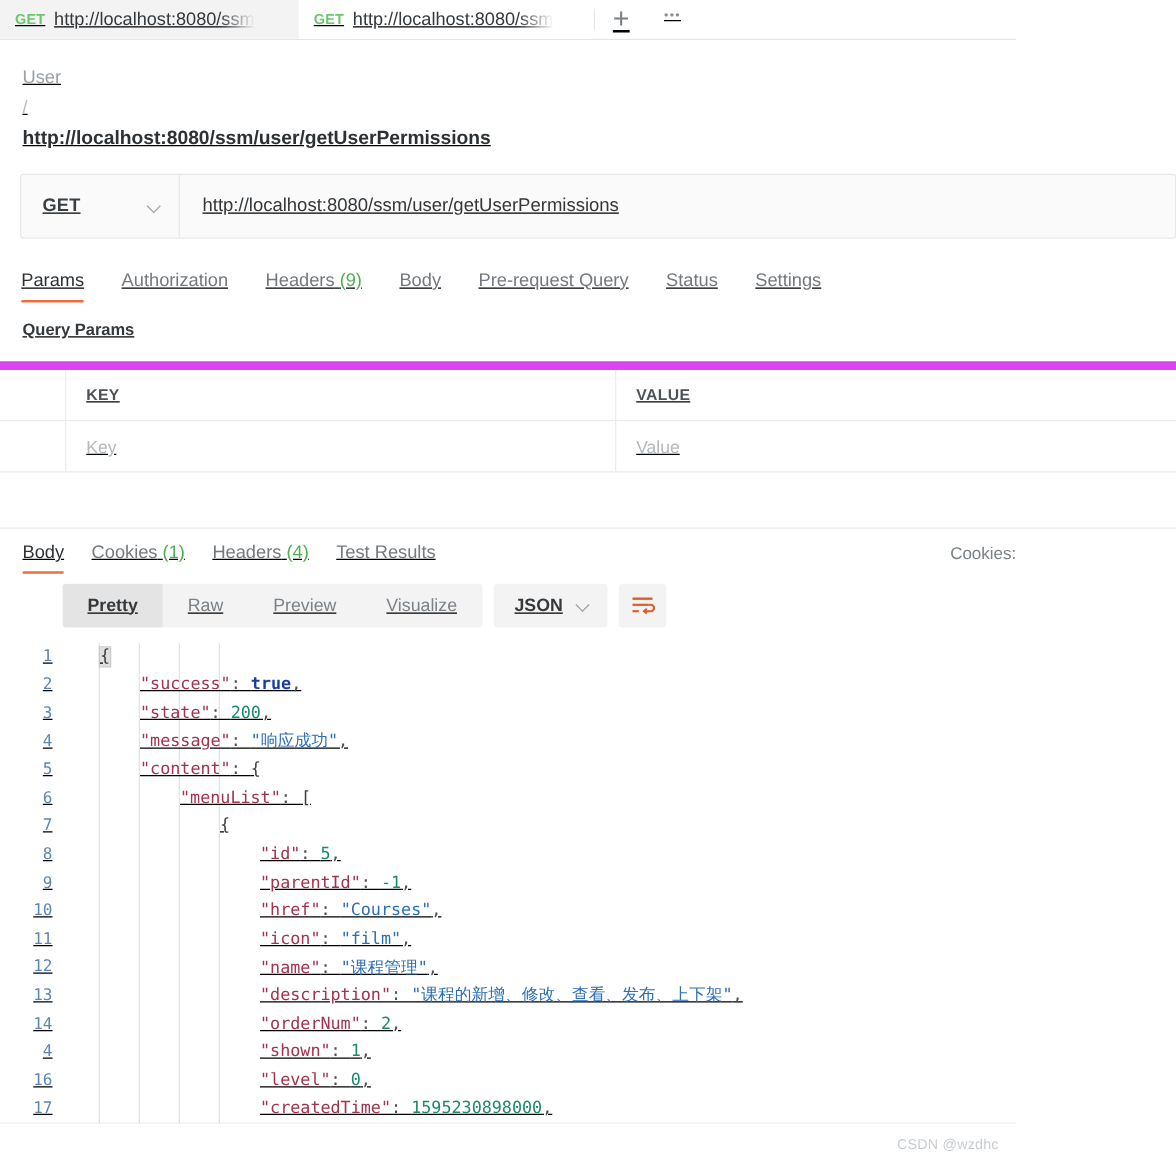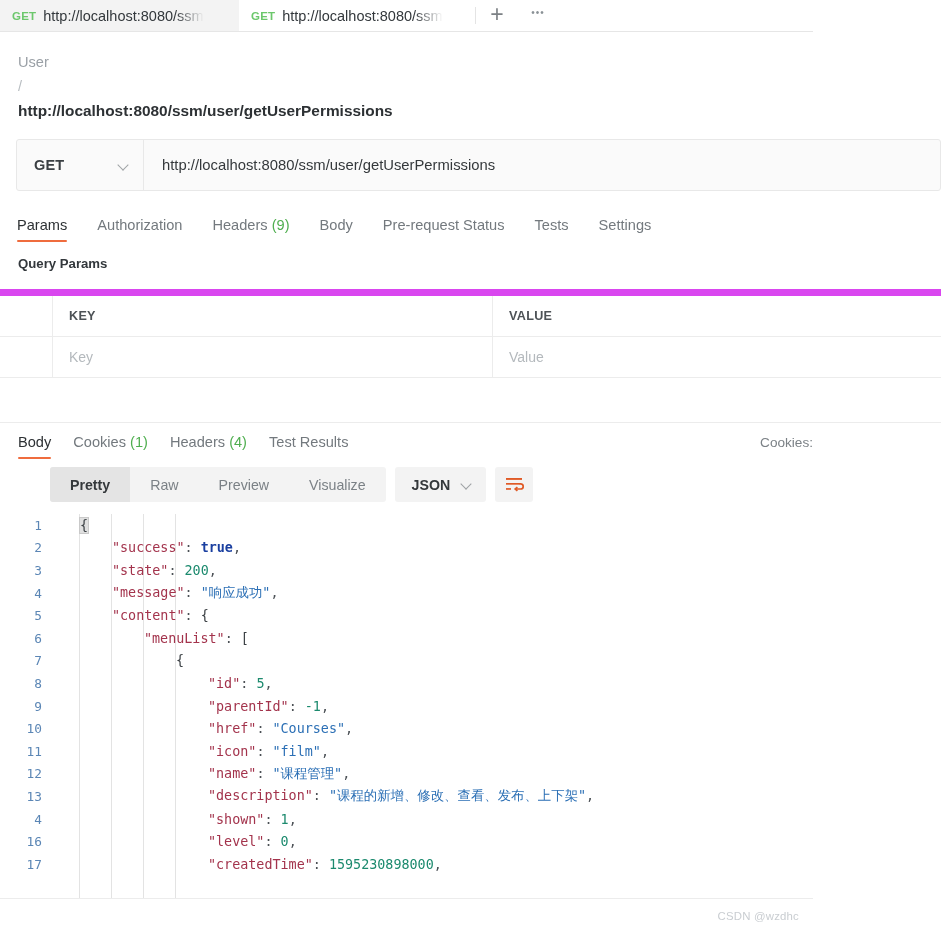--- a/index.html
+++ b/index.html
@@ -3,21 +3,21 @@
 <meta charset="utf-8">
 <style>
   html, body {
     margin: 0; padding: 0;
     background: #ffffff;
     width: 941px; height: 930px;
     overflow: hidden;
     font-family: "Liberation Sans", sans-serif;
     -webkit-font-smoothing: antialiased;
   }
-  #app { position: relative; width: 813px; height: 930px; background:#fff; }
+  #app { position: relative; width: 813px; height: 930px; background:#fff;text-decoration:underline; }
 
   
   .tabstrip {
     position: relative;
     height: 31px;
     background: #ffffff;
     display: flex;
     align-items: stretch;
     border-bottom: 1px solid #e6e6e6;
   }
@@ -206,22 +206,22 @@
       <span class="chev"></span>
     </div>
     <div class="urlfield">http://localhost:8080/ssm/user/getUserPermissions</div>
   </div>
 
   <div class="reqtabs">
     <div class="rtab sel"><span>Params</span></div>
     <div class="rtab"><span>Authorization</span></div>
     <div class="rtab"><span>Headers</span> <span class="cnt">(9)</span></div>
     <div class="rtab"><span>Body</span></div>
-    <div class="rtab"><span>Pre-request Status</span></div>
-    <div class="rtab"><span>Tests</span></div>
+    <div class="rtab"><span>Pre-request Query</span></div>
+    <div class="rtab"><span>Status</span></div>
     <div class="rtab"><span>Settings</span></div>
   </div>
 
   <div class="qp-title">Query Params</div>
 
   <div class="ptable">
     <div class="prow head">
       <div class="pcell-chk"></div>
       <div class="pcell-key">
           <span class="phead">KEY</span>
@@ -327,20 +327,24 @@
         </div>
         <div class="cline">
           <div class="lnum">12</div>
           <div class="ctext" style="padding-left: 152px;"><span class="k">"name"</span><span class="p">: </span><span class="s">"课程管理"</span><span class="p">,</span></div>
         </div>
         <div class="cline">
           <div class="lnum">13</div>
           <div class="ctext" style="padding-left: 152px;"><span class="k">"description"</span><span class="p">: </span><span class="s">"课程的新增、修改、查看、发布、上下架"</span><span class="p">,</span></div>
         </div>
         <div class="cline">
+          <div class="lnum">14</div>
+          <div class="ctext" style="padding-left: 152px;"><span class="k">"orderNum"</span><span class="p">: </span><span class="n">2</span><span class="p">,</span></div>
+        </div>
+        <div class="cline">
           <div class="lnum">4</div>
           <div class="ctext" style="padding-left: 152px;"><span class="k">"shown"</span><span class="p">: </span><span class="n">1</span><span class="p">,</span></div>
         </div>
         <div class="cline">
           <div class="lnum">16</div>
           <div class="ctext" style="padding-left: 152px;"><span class="k">"level"</span><span class="p">: </span><span class="n">0</span><span class="p">,</span></div>
         </div>
         <div class="cline">
           <div class="lnum">17</div>
           <div class="ctext" style="padding-left: 152px;"><span class="k">"createdTime"</span><span class="p">: </span><span class="n">1595230898000</span><span class="p">,</span></div>

